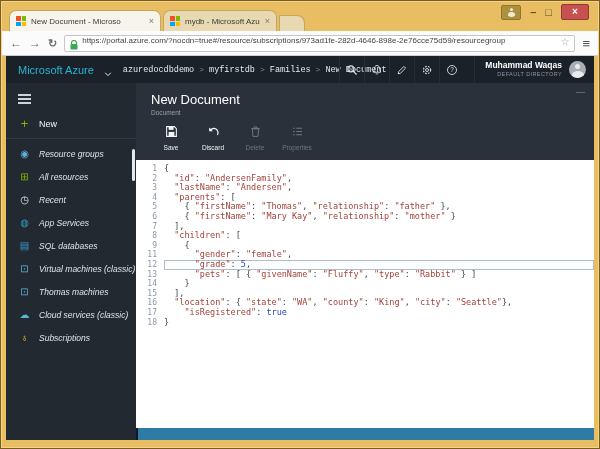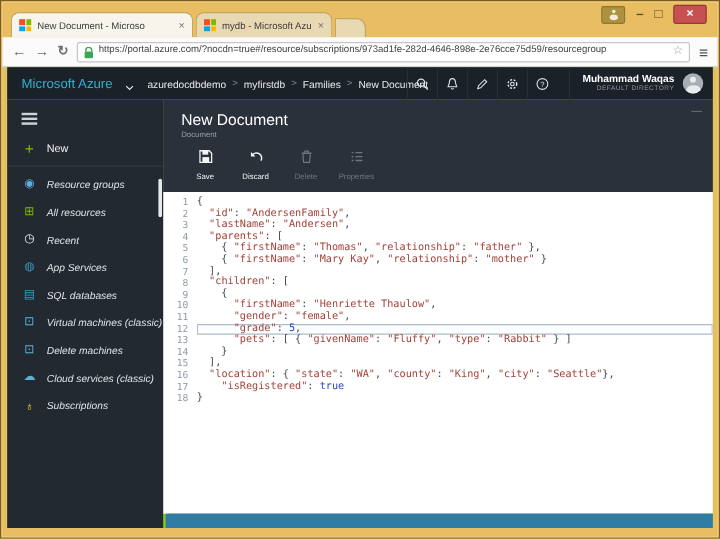--- a/index.html
+++ b/index.html
@@ -37,26 +37,26 @@
   .navic { color:#6e6e6e; font-size:12px; line-height:1; }
   .reload { font-size:11px; font-weight:bold; }
   .urlbox { flex:1; height:17px; background:#fff; border:1px solid #c6c6c6; border-radius:2px;
             display:flex; padding:0 5px; gap:4px; overflow:hidden; }
   .lock { flex:none; }
   .url { font-size:8px; color:#424242; white-space:nowrap; overflow:hidden; flex:1; }
   .star { color:#9a9a9a; font-size:10px; flex:none; }
   .menuic { color:#555; font-size:13px; font-weight:bold; }
 
   
-  .viewport { position:absolute; top:55px; left:5px; right:5px; bottom:8px; display:flex; flex-direction:column; background:#84cc16; }
+  .viewport { position:absolute; top:55px; left:5px; right:5px; bottom:8px; display:flex; flex-direction:column; background:#0f172a; }
   .topbar { height:27px; background:#1a2129; display:flex; align-items:center; padding-left:12px; flex:none; }
   .brand { color:#2ab4d0; font-size:11px; white-space:nowrap; }
   .tb-chev { margin:0 10px 0 9px; width:10px; height:10px; }
   .tb-chev svg { width:10px; height:10px; }
-  .bc { display:flex; align-items:center; flex:1; min-width:0; }
+  .bc { display:flex; align-items:center; flex:1; min-width:0;font-family:Liberation Mono, monospace; }
   .bc-item { color:#e8eaec; font-size:8.5px; white-space:nowrap; }
   .bc-sep { color:#7f8790; font-size:8px; margin:0 5px; }
   .tb-icons { display:flex; height:100%; flex:none; }
   .tb-ic { width:25px; display:flex; align-items:center; justify-content:center; border-left:1px solid #252d36; }
   .tb-ic svg { width:12px; height:12px; }
   .userblk { text-align:right; margin:0 7px 0 10px; line-height:1.15; border-left:1px solid #252d36; padding-left:10px; height:100%;
              display:flex; flex-direction:column; justify-content:center; }
   .uname { color:#fff; font-size:8.5px; font-weight:bold; white-space:nowrap; }
   .udir  { color:#8d959e; font-size:5.5px; letter-spacing:0.4px; }
   .avatar { width:17px; height:17px; border-radius:50%; background:#a9aeb4; position:relative; overflow:hidden; flex:none; margin-right:8px; }
@@ -249,21 +249,21 @@
             <div class="sb-item">
               <span class="sb-icon" style="color: rgb(57, 153, 198);">▤</span>
               <span class="sb-label">SQL databases</span>
             </div>
             <div class="sb-item">
               <span class="sb-icon" style="color: rgb(91, 176, 221);">⊡</span>
               <span class="sb-label">Virtual machines (classic)</span>
             </div>
             <div class="sb-item">
               <span class="sb-icon" style="color: rgb(91, 176, 221);">⊡</span>
-              <span class="sb-label">Delete machines</span>
+              <span class="sb-label">Thomas machines</span>
             </div>
             <div class="sb-item">
               <span class="sb-icon" style="color: rgb(89, 180, 217);">☁</span>
               <span class="sb-label">Cloud services (classic)</span>
             </div>
             <div class="sb-item">
               <span class="sb-icon" style="color: rgb(247, 213, 22); transform: rotate(180deg);">♀</span>
               <span class="sb-label">Subscriptions</span>
             </div>
           </div>
@@ -345,24 +345,20 @@
             </div>
             <div class="line">
               <span class="ln">8</span>
               <span class="lc"><span class="tk-p">  </span><span class="tk-k">"children"</span><span class="tk-p">: [</span></span>
             </div>
             <div class="line">
               <span class="ln">9</span>
               <span class="lc"><span class="tk-p">    {</span></span>
             </div>
             <div class="line">
-              <span class="ln">10</span>
-              <span class="lc"><span class="tk-p">      </span><span class="tk-k">"firstName"</span><span class="tk-p">: </span><span class="tk-s">"Henriette Thaulow"</span><span class="tk-p">,</span></span>
-            </div>
-            <div class="line">
               <span class="ln">11</span>
               <span class="lc"><span class="tk-p">      </span><span class="tk-k">"gender"</span><span class="tk-p">: </span><span class="tk-s">"female"</span><span class="tk-p">,</span></span>
             </div>
             <div class="line active">
               <span class="ln">12</span>
               <span class="lc"><span class="tk-p">      </span><span class="tk-k">"grade"</span><span class="tk-p">: </span><span class="tk-n">5</span><span class="tk-p">,</span></span>
             </div>
             <div class="line">
               <span class="ln">13</span>
               <span class="lc"><span class="tk-p">      </span><span class="tk-k">"pets"</span><span class="tk-p">: [ { </span><span class="tk-k">"givenName"</span><span class="tk-p">: </span><span class="tk-s">"Fluffy"</span><span class="tk-p">, </span><span class="tk-k">"type"</span><span class="tk-p">: </span><span class="tk-s">"Rabbit"</span><span class="tk-p"> } ]</span></span>

